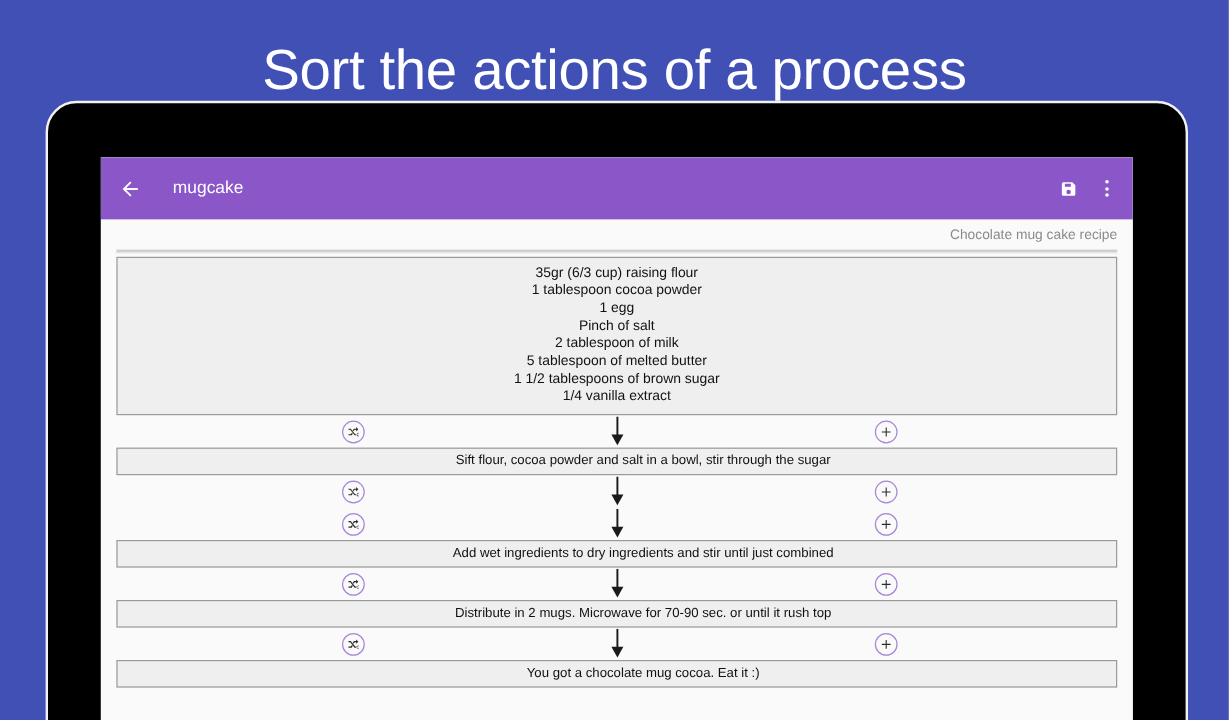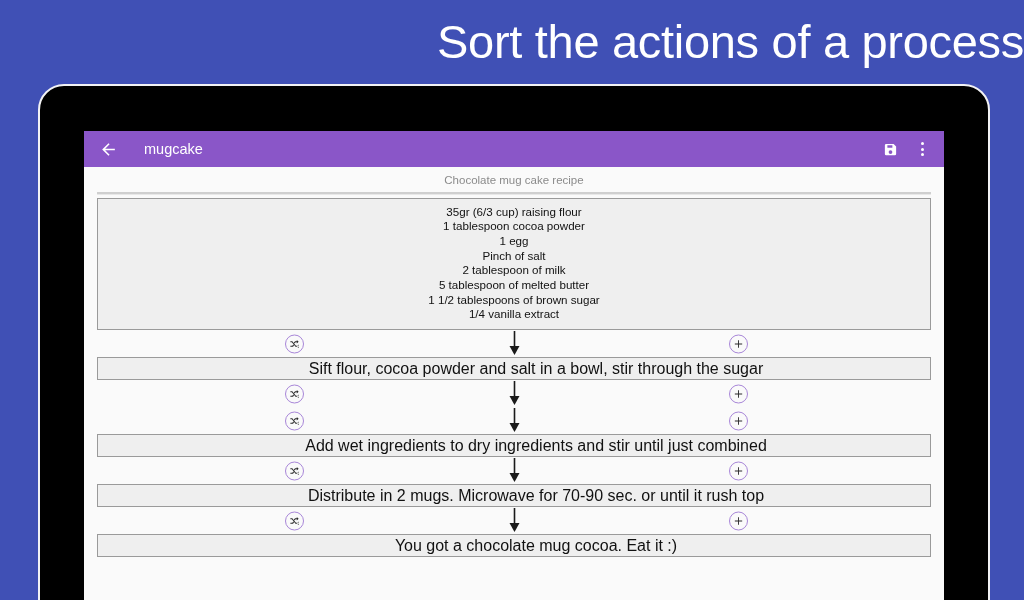--- a/index.html
+++ b/index.html
@@ -11,26 +11,26 @@
     height: 600px;
     overflow: hidden;
     background: #4050b5;
     font-family: "Liberation Sans", sans-serif;
     position: relative;
   }
 
   
   .promo-banner {
     position: absolute;
-    top: 0; left: 0;
+    top: 16px; left: 0;
     width: 1024px;
     height: 82px;
     display: flex;
     align-items: center;
-    justify-content: flex-end;
+    justify-content: center;
   }
   .promo-title {
     color: #ffffff;
     font-size: 47px;
     font-weight: 400;
     letter-spacing: -0.3px;
     line-height: 1;
     white-space: nowrap;
   }
 
@@ -51,21 +51,21 @@
     left: 44px;
     top: 45px;
     width: 860px;
     height: 515px;
     background: #fafafa;
     overflow: hidden;
   }
 
   
   .app-toolbar {
-    height: 36px;
+    height: 52px;
     background: #8a56c8;
     display: flex;
     align-items: center;
     padding: 0 11px 0 14px;
     box-sizing: border-box;
   }
   .toolbar-back {
     width: 20px;
     height: 20px;
     flex: 0 0 auto;
@@ -109,21 +109,21 @@
 
   
   .content-body {
     padding: 0 13px;
     background: #fafafa;
     height: 479px;
     box-sizing: border-box;
     position: relative;
   }
   .recipe-caption {
-    text-align: center;
+    text-align: right;
     font-size: 11.5px;
     color: #8b8b8b;
     padding: 8px 0 5px;
     line-height: 1;
   }
   .caption-divider {
     height: 2px;
     background: #cfcfcf;
     border-bottom: 1px solid #e8e8e8;
     margin-bottom: 3px;
@@ -177,21 +177,21 @@
   .step-row {
     background: #efefef;
     border: 1px solid #9a9a9a;
     height: 21px;
     display: flex;
     align-items: center;
     justify-content: center;
     cursor: pointer;
   }
   .step-text {
-    font-size: 16px;
+    font-size: 11px;
     color: #111111;
     line-height: 1;
     white-space: nowrap;
     margin-left: 44px;
   }
 </style>
 </head>
 <body>
 
 <div class="promo-banner">

